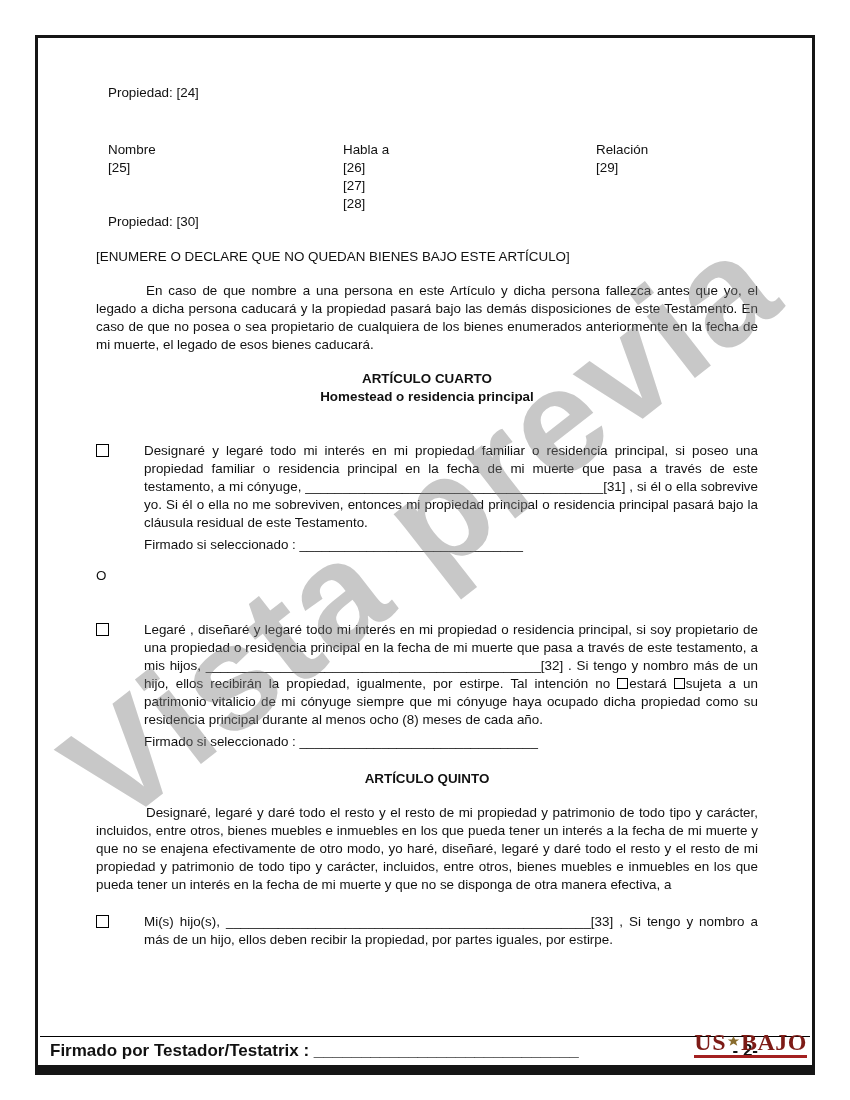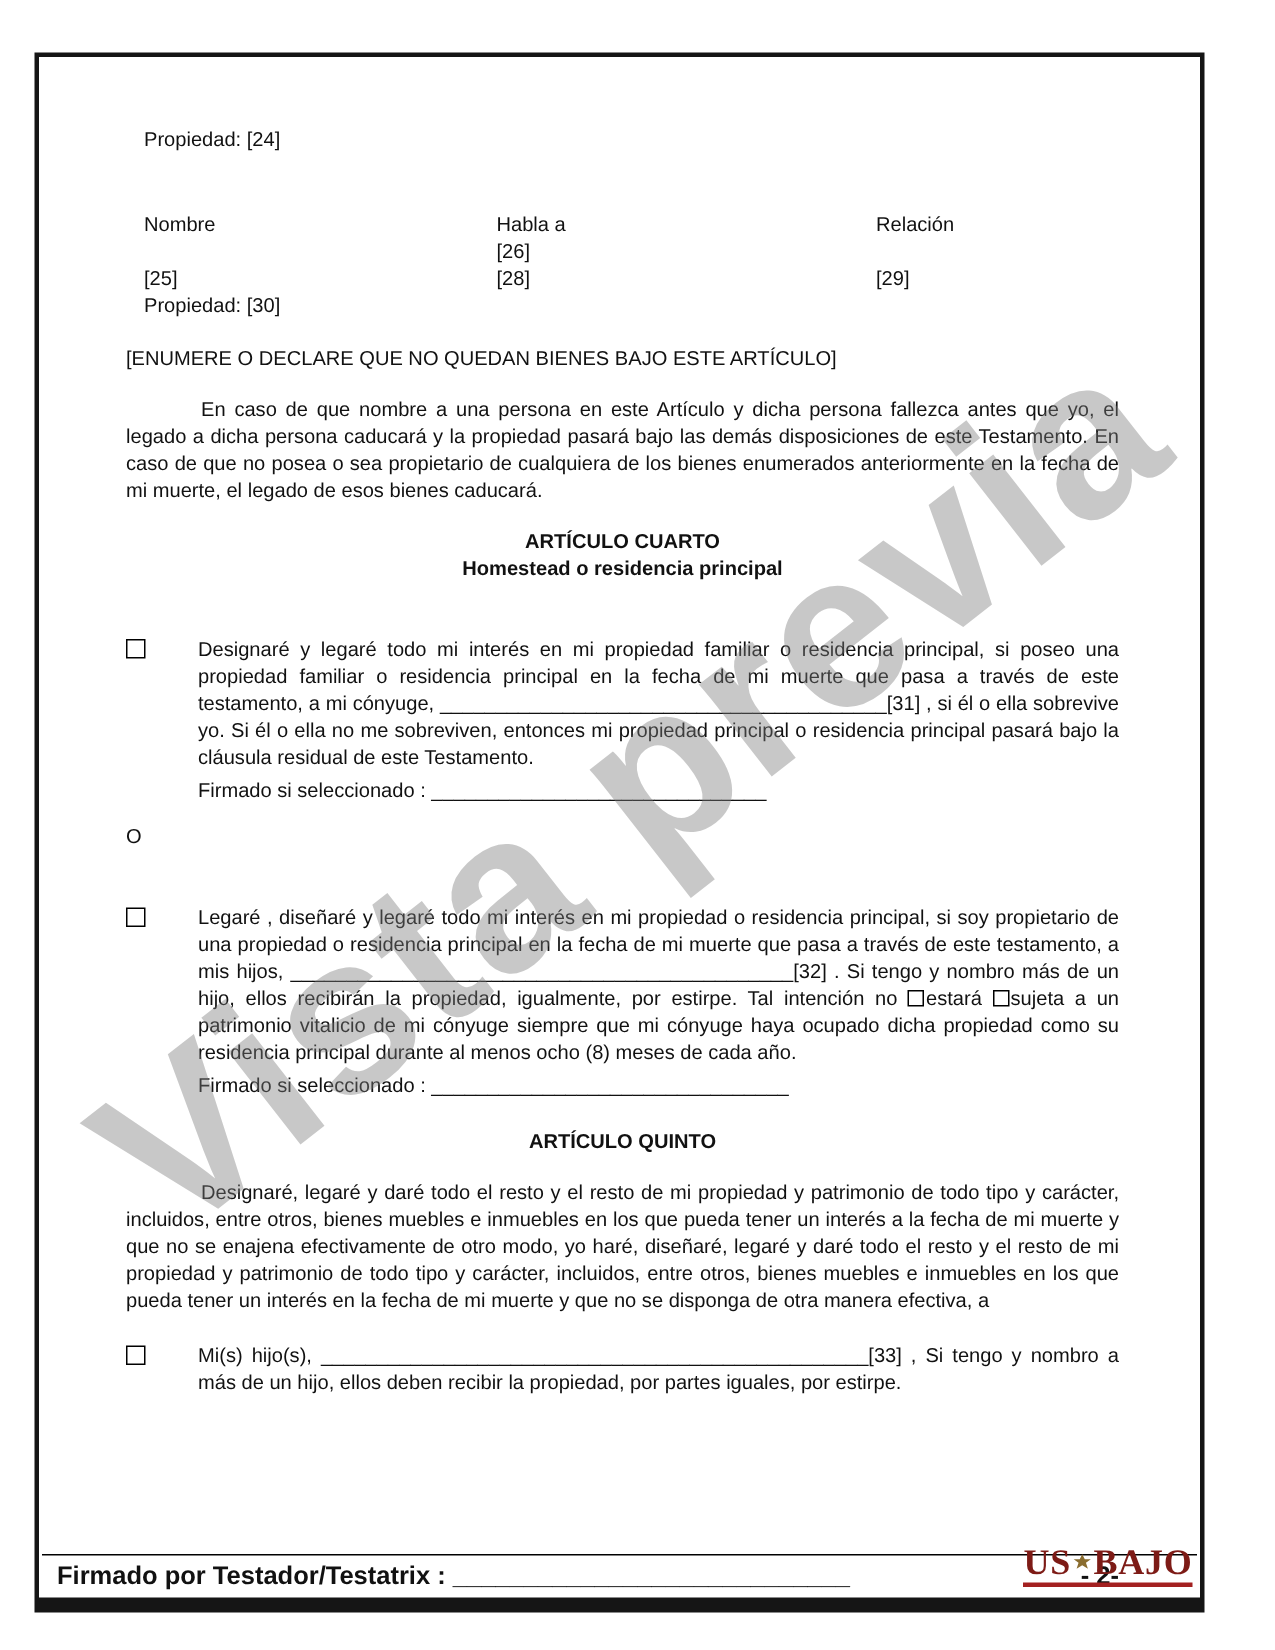--- a/index.html
+++ b/index.html
@@ -6,42 +6,42 @@
   body {
     width: 850px; height: 1100px;
     background: #ffffff;
     position: relative;
     overflow: hidden;
     font-family: "Liberation Sans", sans-serif;
     color: #111;
   }
   .frame {
     position: absolute;
-    left: 23px; top: 35px;
+    left: 35px; top: 35px;
     width: 780px; height: 1040px;
     box-sizing: border-box;
     border: 3px solid #151515;
     border-bottom: 10px solid #151515;
     background: transparent;
   }
   .content {
     position: relative;
     z-index: 1;
     padding: 46px 54px 0 58px;
     font-size: 13.4px;
     line-height: 18px;
   }
   .prop-line { margin: 0 0 0 12px; }
   .prop-24 { margin-bottom: 39px; }
   .bene-table {
     display: flex;
     margin-left: 12px;
     margin-top: 0;
   }
-  .bene-col { display: flex; flex-direction: column; justify-content: space-between; }
+  .bene-col { display: flex; flex-direction: column; }
   .col-1 { width: 235px; }
   .col-2 { width: 253px; }
   .col-3 { width: 150px; }
   .caps-instruction { margin: 17px 0 0 0; }
   .para {
     margin: 16px 0 0 0;
     text-align: justify;
     text-indent: 50px;
   }
   .section-head {
@@ -138,20 +138,21 @@
     <p class="prop-line prop-24">Propiedad: [24]</p>
 
     <div class="bene-table">
       <div class="bene-col col-1">
         <span>Nombre</span>
         <span>[25]</span>
       </div>
       <div class="bene-col col-2">
         <span>Habla a</span>
         <span>[26]</span>
+        <span>[27]</span>
         <span>[28]</span>
       </div>
       <div class="bene-col col-3">
         <span>Relación</span>
         <span>[29]</span>
       </div>
     </div>
 
     <p class="prop-line">Propiedad: [30]</p>
 

